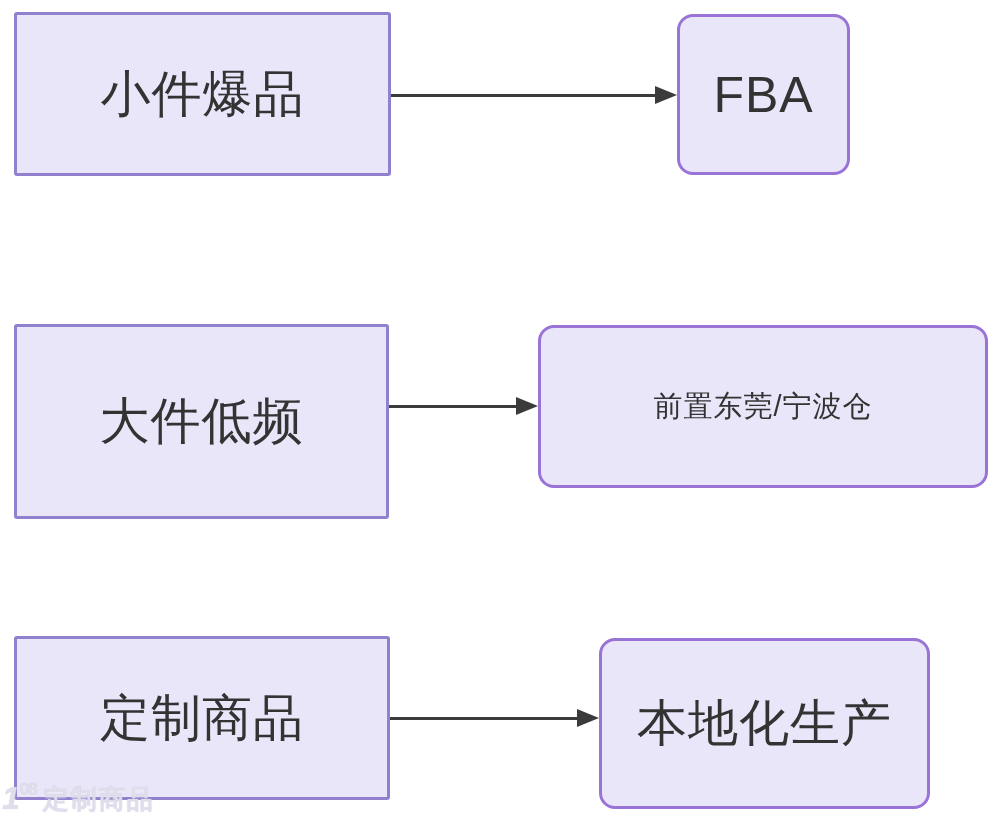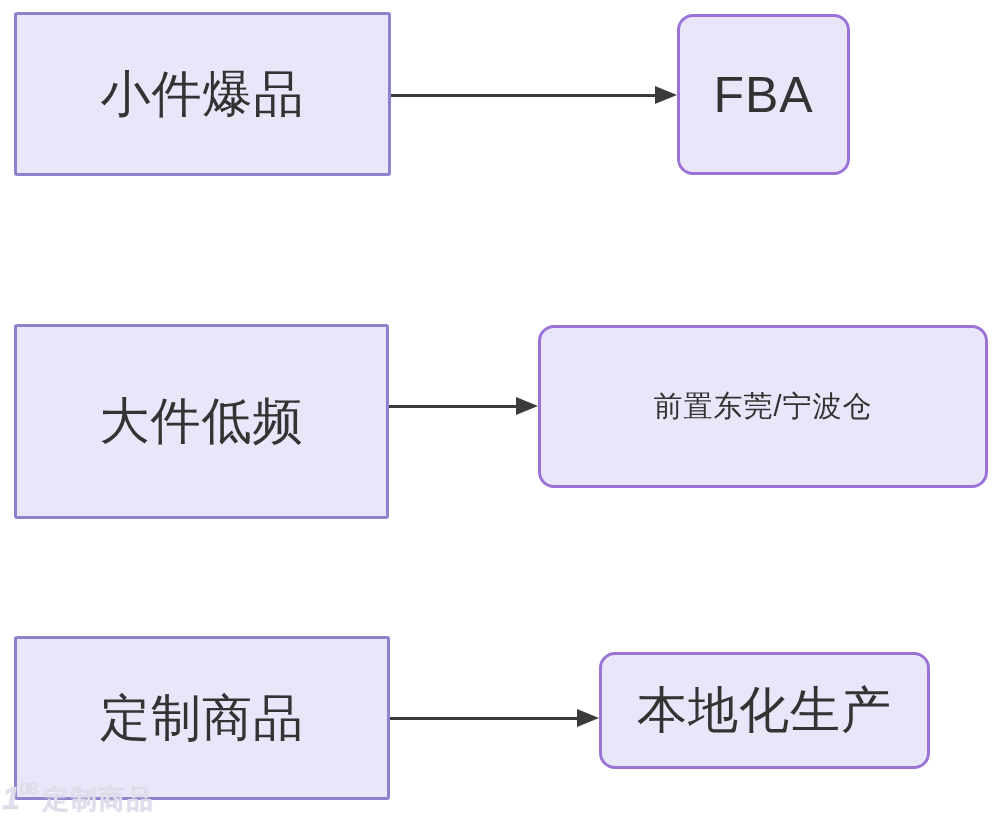--- a/index.html
+++ b/index.html
@@ -67,21 +67,21 @@
     border-left: 22px solid var(--arrow);
     border-top: 9px solid transparent;
     border-bottom: 9px solid transparent;
   }
   
   .node-a { left: 14px;  top: 12px;  width: 377px; height: 164px; }
   .node-b { left: 677px; top: 14px;  width: 173px; height: 161px; }
   .node-c { left: 14px;  top: 324px; width: 375px; height: 195px; }
   .node-d { left: 538px; top: 325px; width: 450px; height: 163px; font-size: 29px; }
   .node-e { left: 14px;  top: 636px; width: 376px; height: 164px; }
-  .node-f { left: 599px; top: 652px; width: 331px; height: 117px; }
+  .node-f { left: 599px; top: 638px; width: 331px; height: 171px; }
   .arrow-1 { left: 391px; top: 85px;  width: 286px; }
   .arrow-2 { left: 389px; top: 396px; width: 149px; }
   .arrow-3 { left: 390px; top: 708px; width: 209px; }
   
   .watermark {
     position: absolute;
     left: 2px;
     bottom: 2px;
     display: flex;
     align-items: flex-end;

